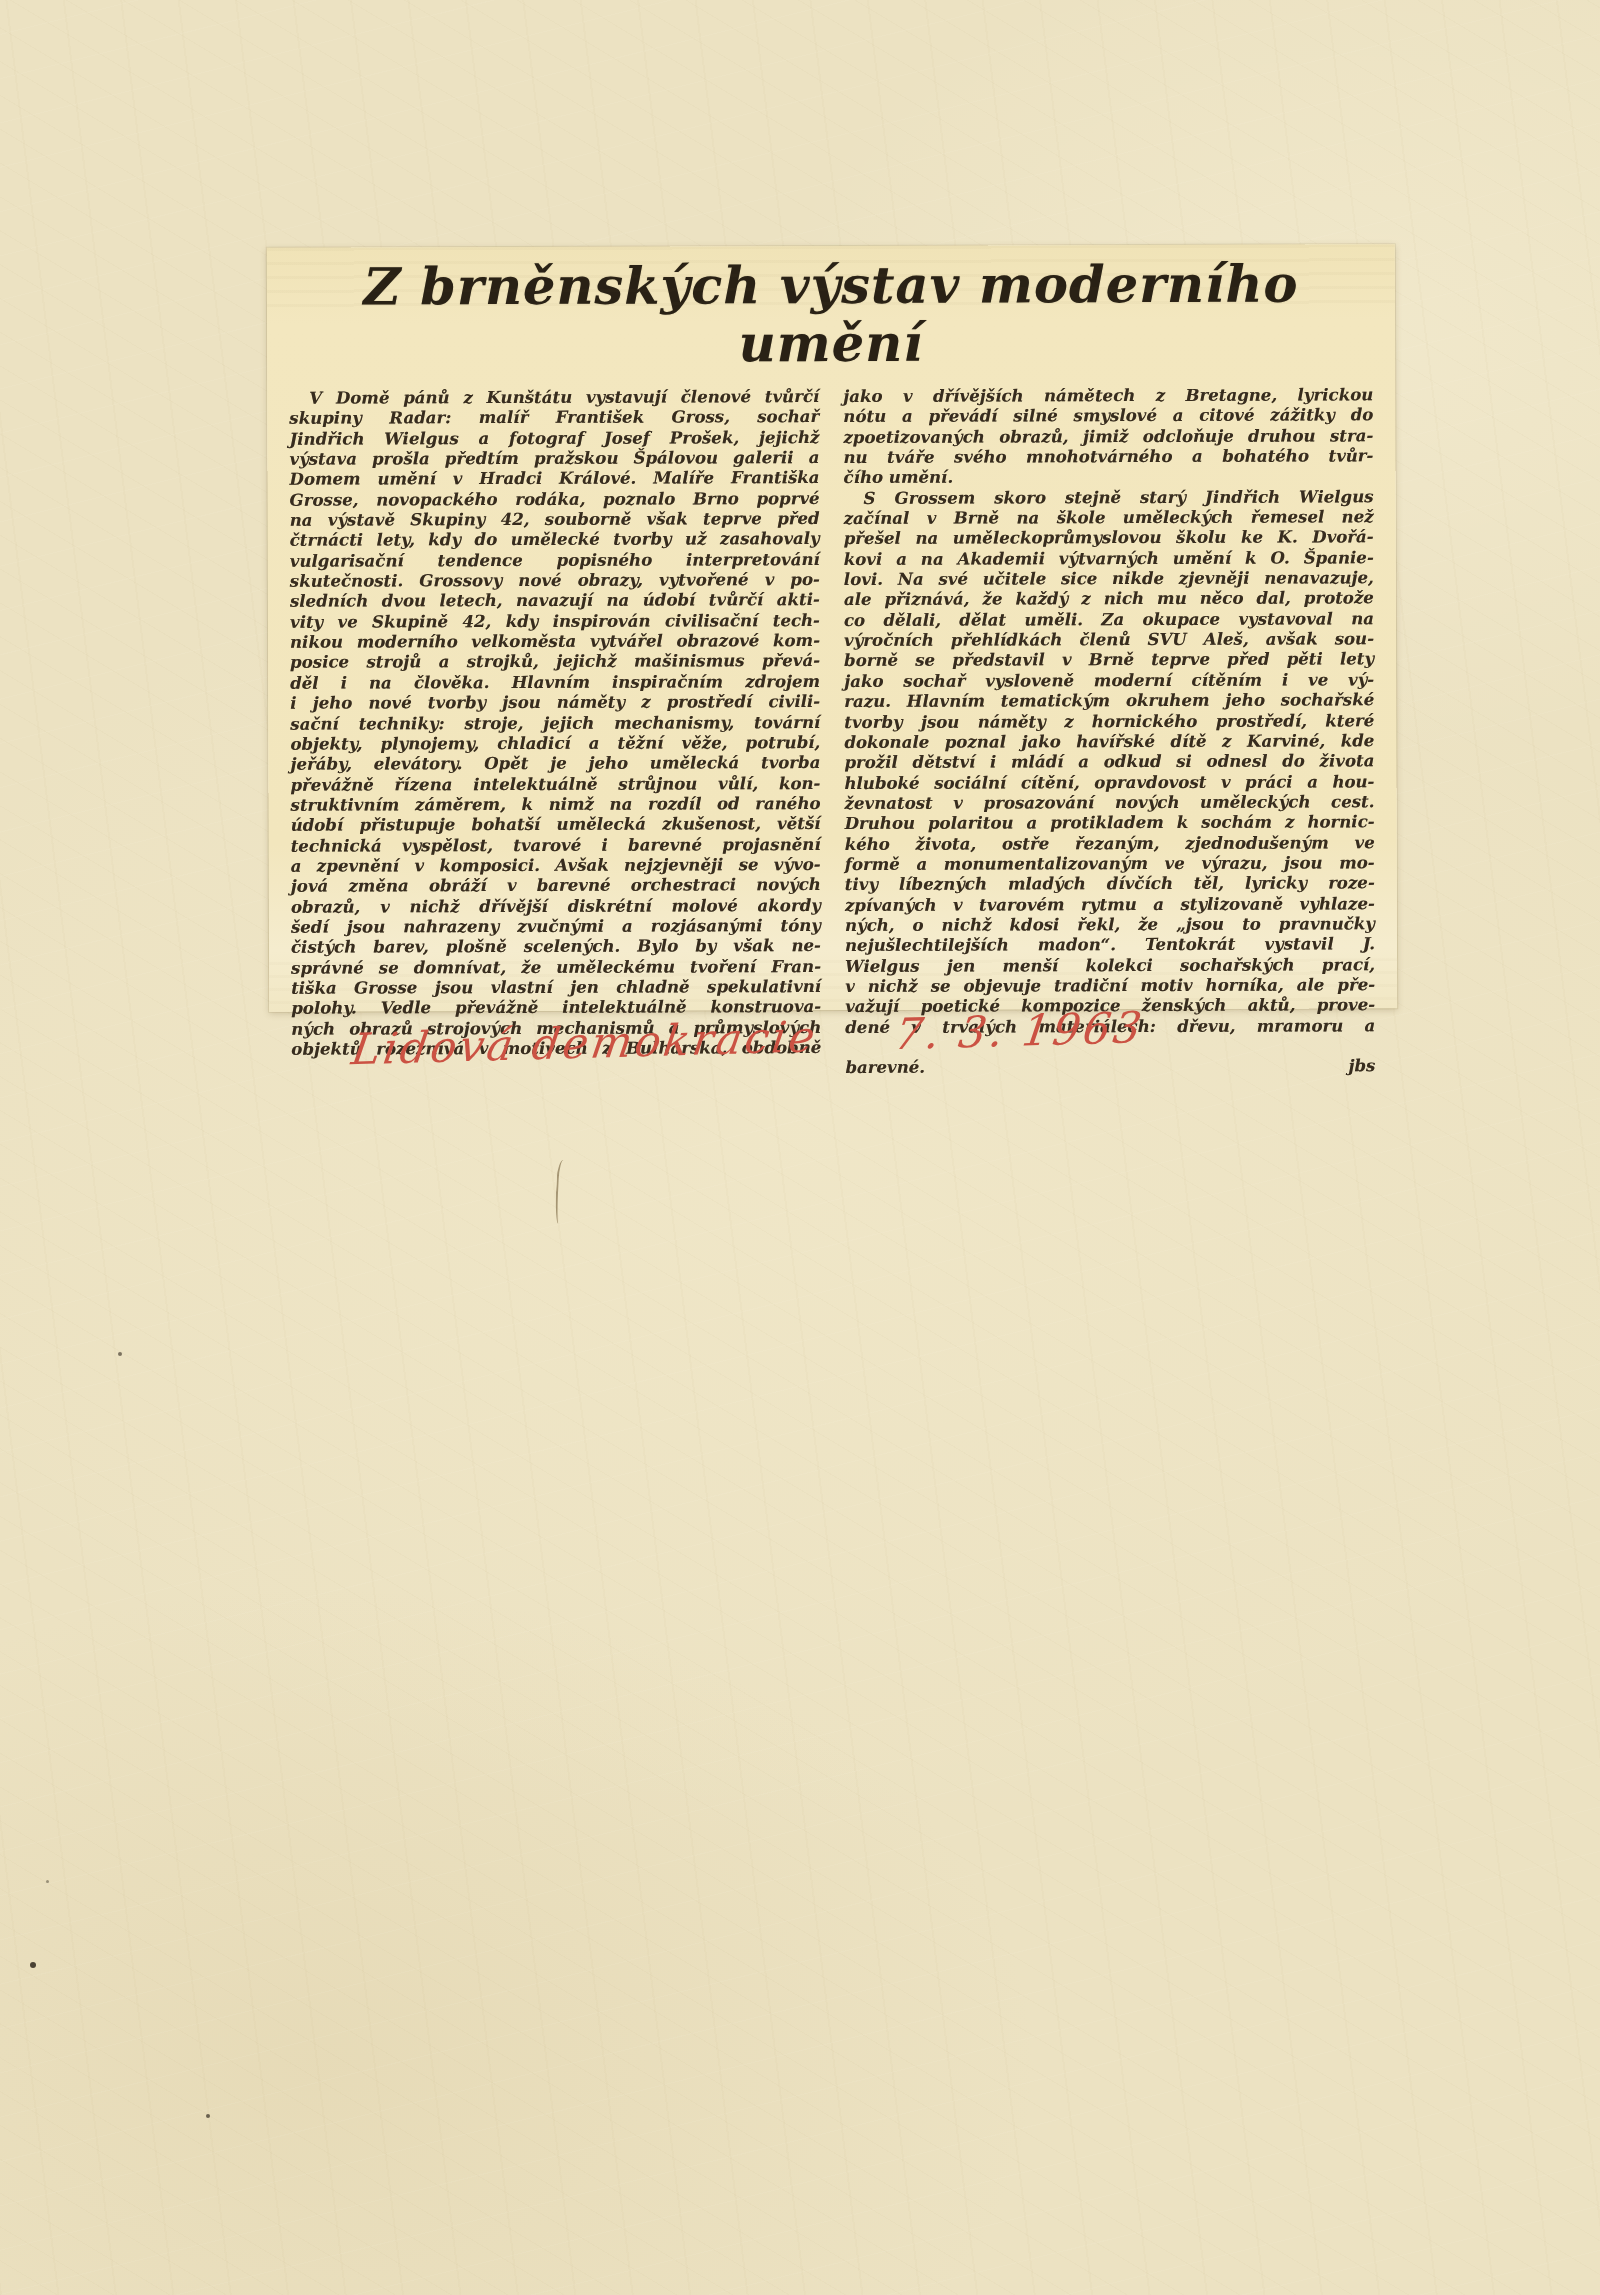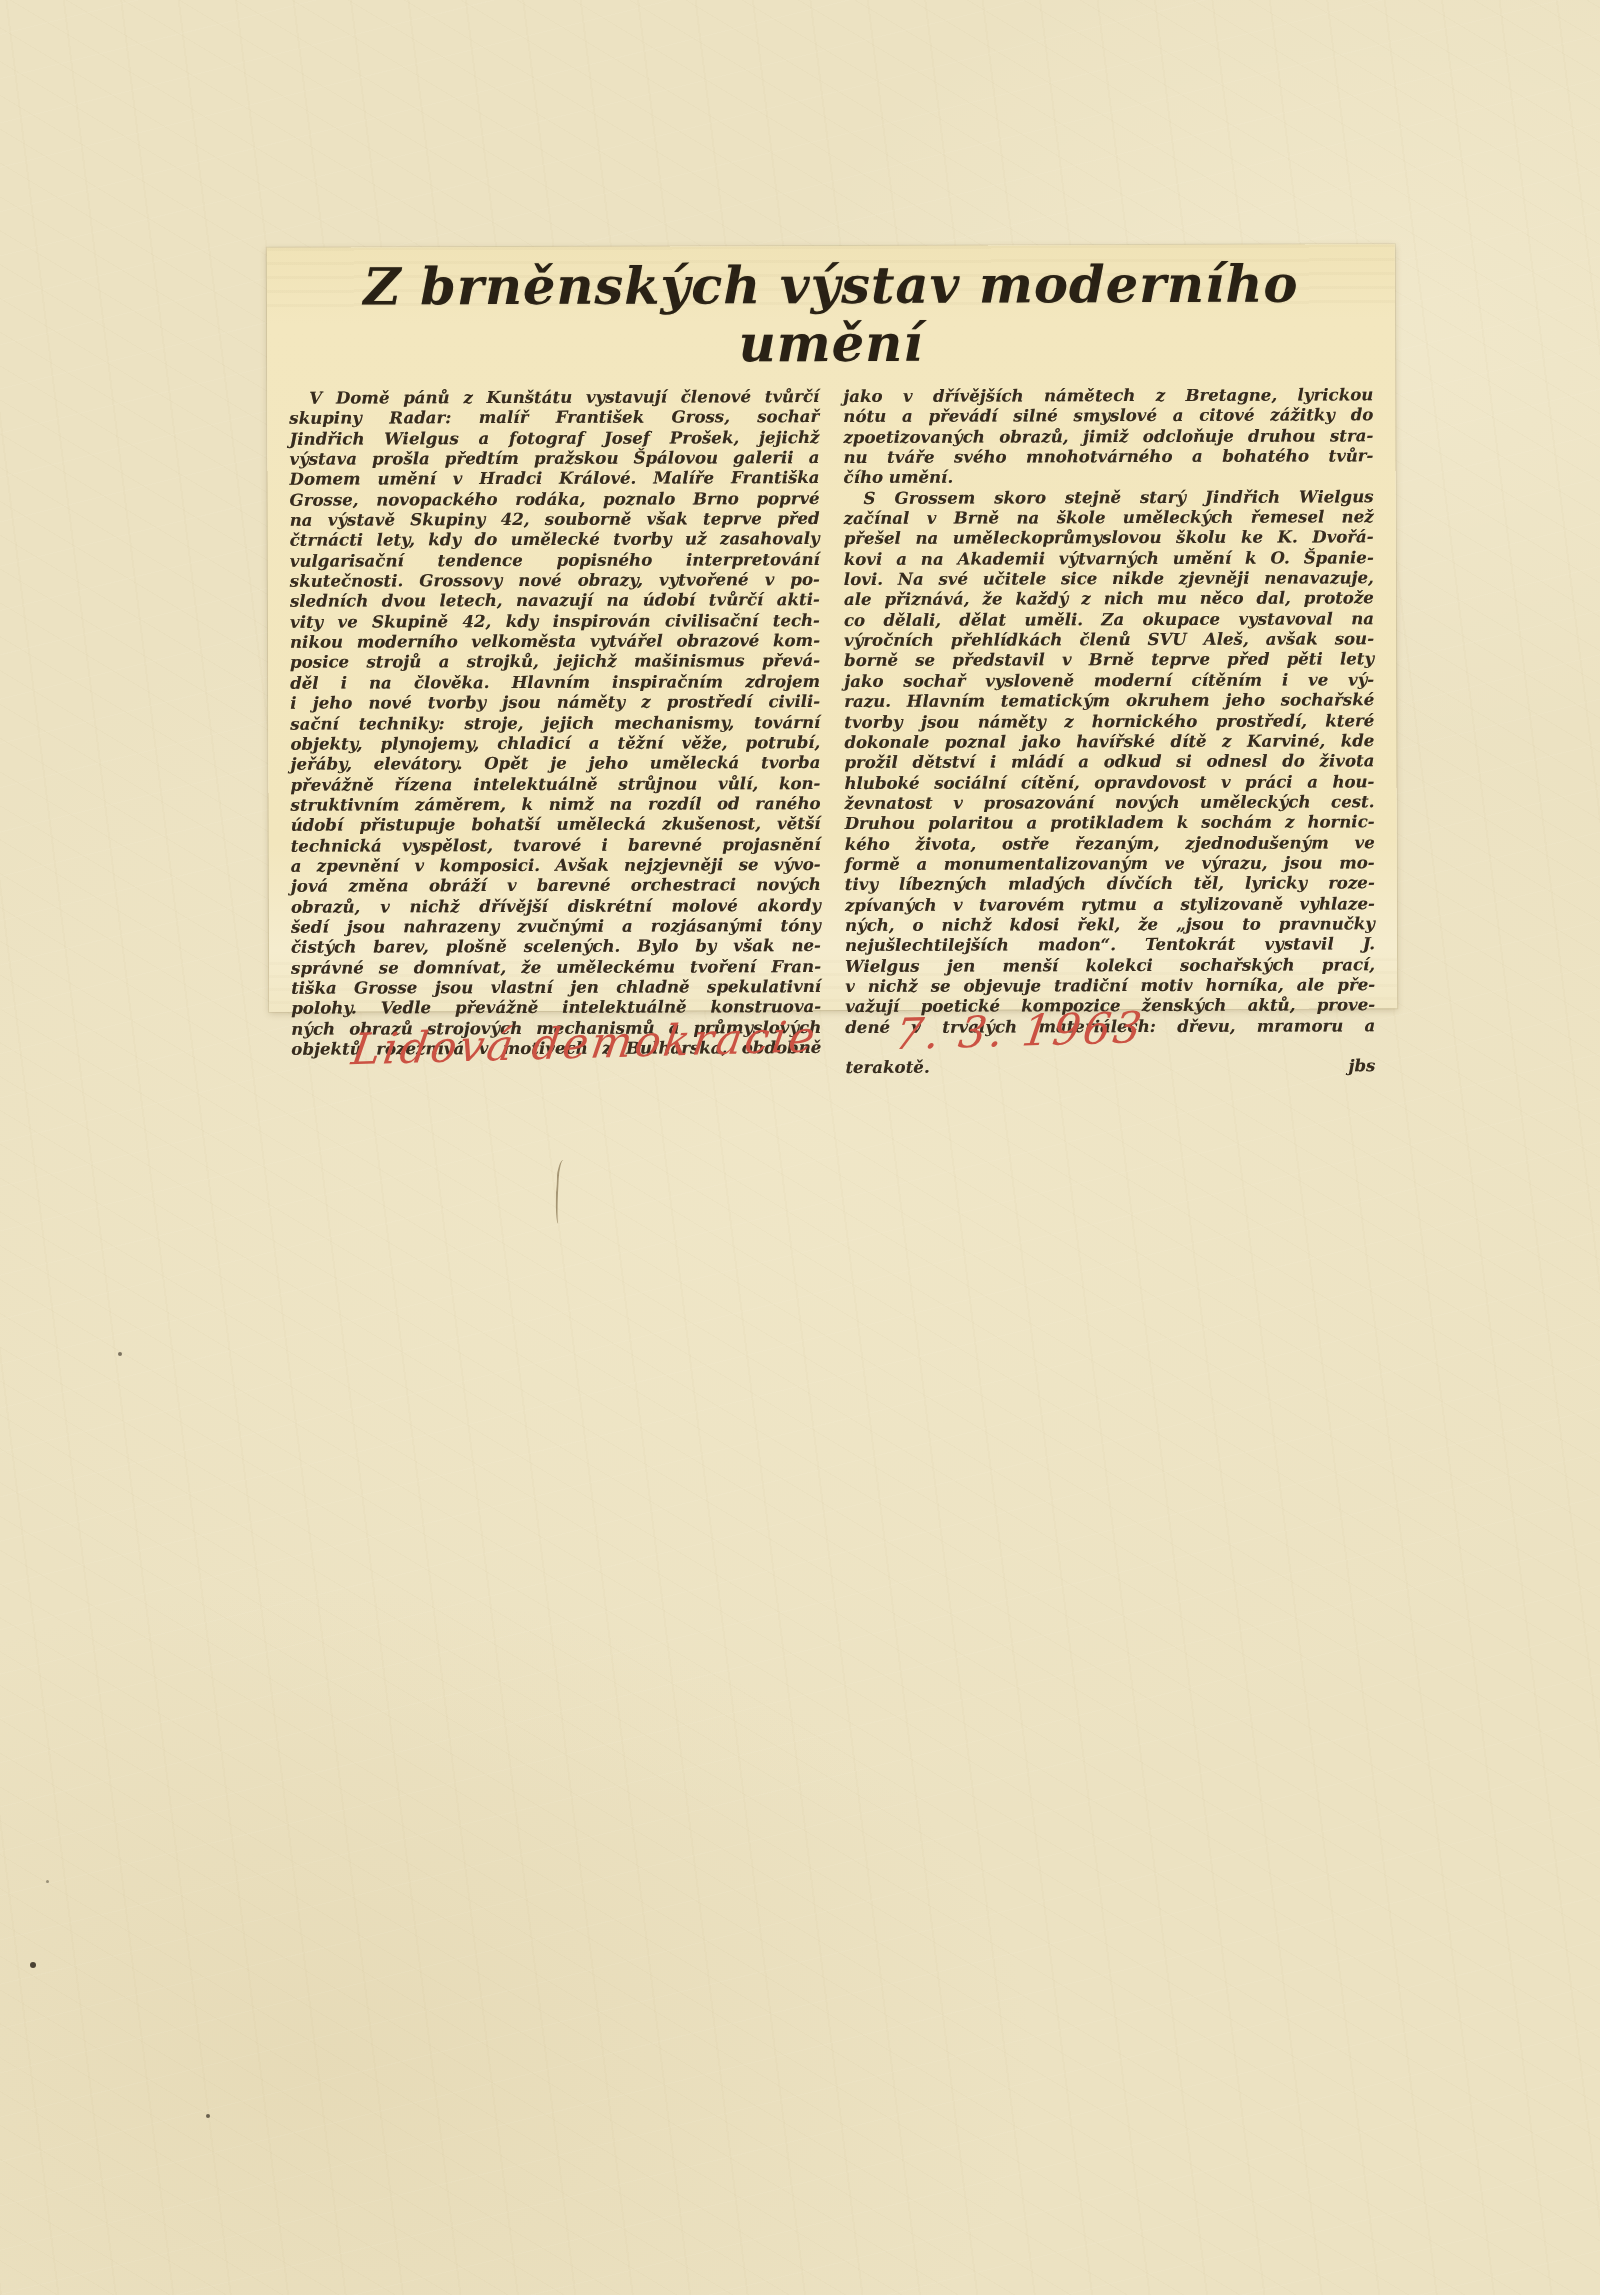--- a/index.html
+++ b/index.html
@@ -159,21 +159,21 @@
         <div class="tline">nejušlechtilejších madon“. Tentokrát vystavil J.</div>
         <div class="tline">Wielgus jen menší kolekci sochařských prací,</div>
         <div class="tline">v nichž se objevuje tradiční motiv horníka, ale pře-</div>
         <div class="tline">važují poetické kompozice ženských aktů, prove-</div>
         <div class="tline">dené v trvalých materiálech: dřevu, mramoru a</div>
       </div>
   </div>
   <div class="columns" style="padding-top:0;">
     <div class="column"></div>
     <div class="column lastrow">
-      <span>terakotě.</span>
+      <span>barevné.</span>
       <span>jbs</span>
     </div>
   </div>
 </div>
 
 <div class="handwriting">
   <span>Lidová demokracie</span>
   <span>7. 3. 1963</span>
 </div>
 

